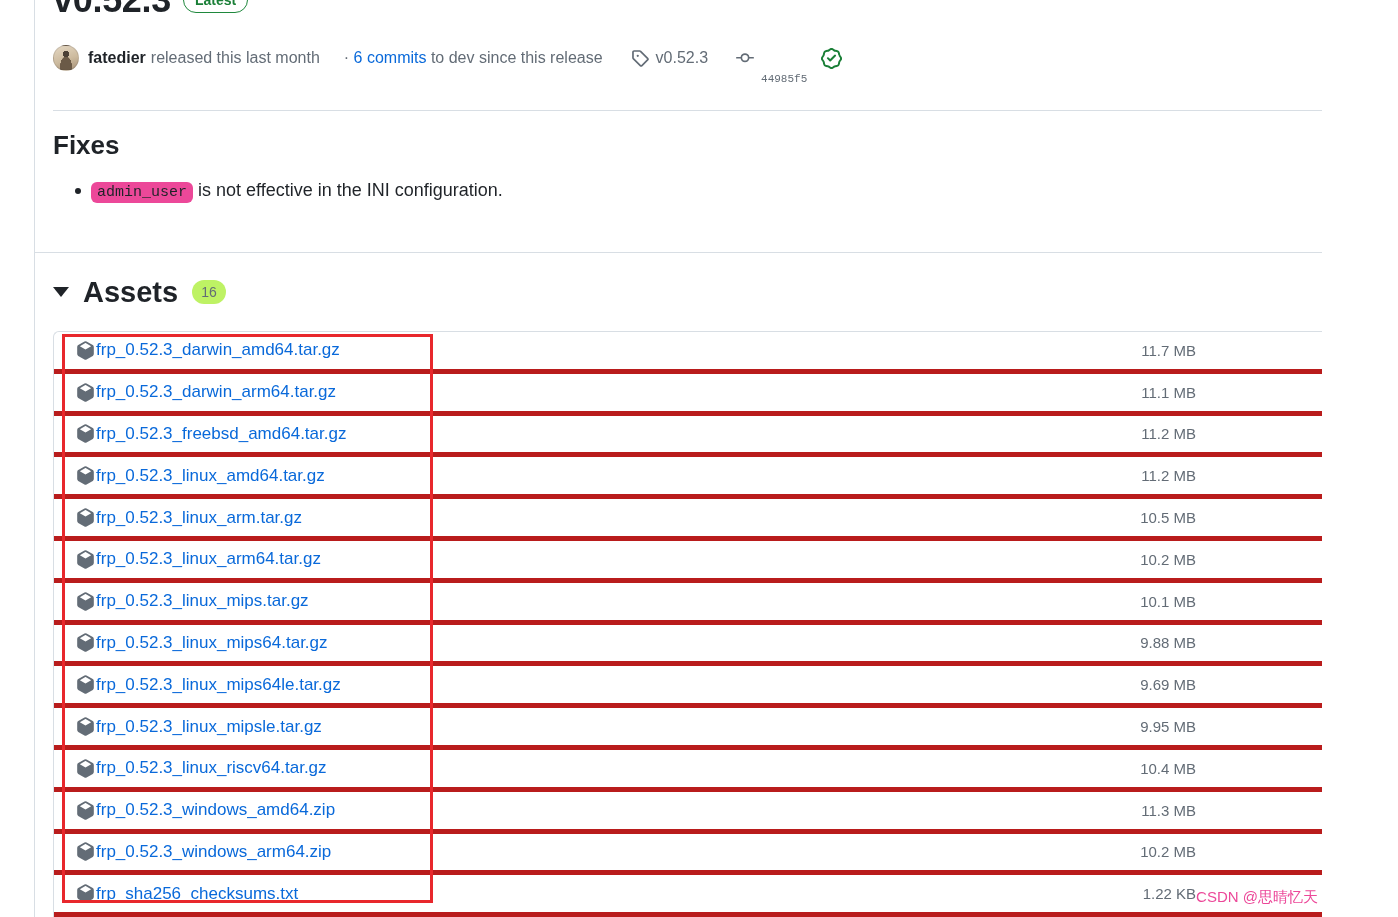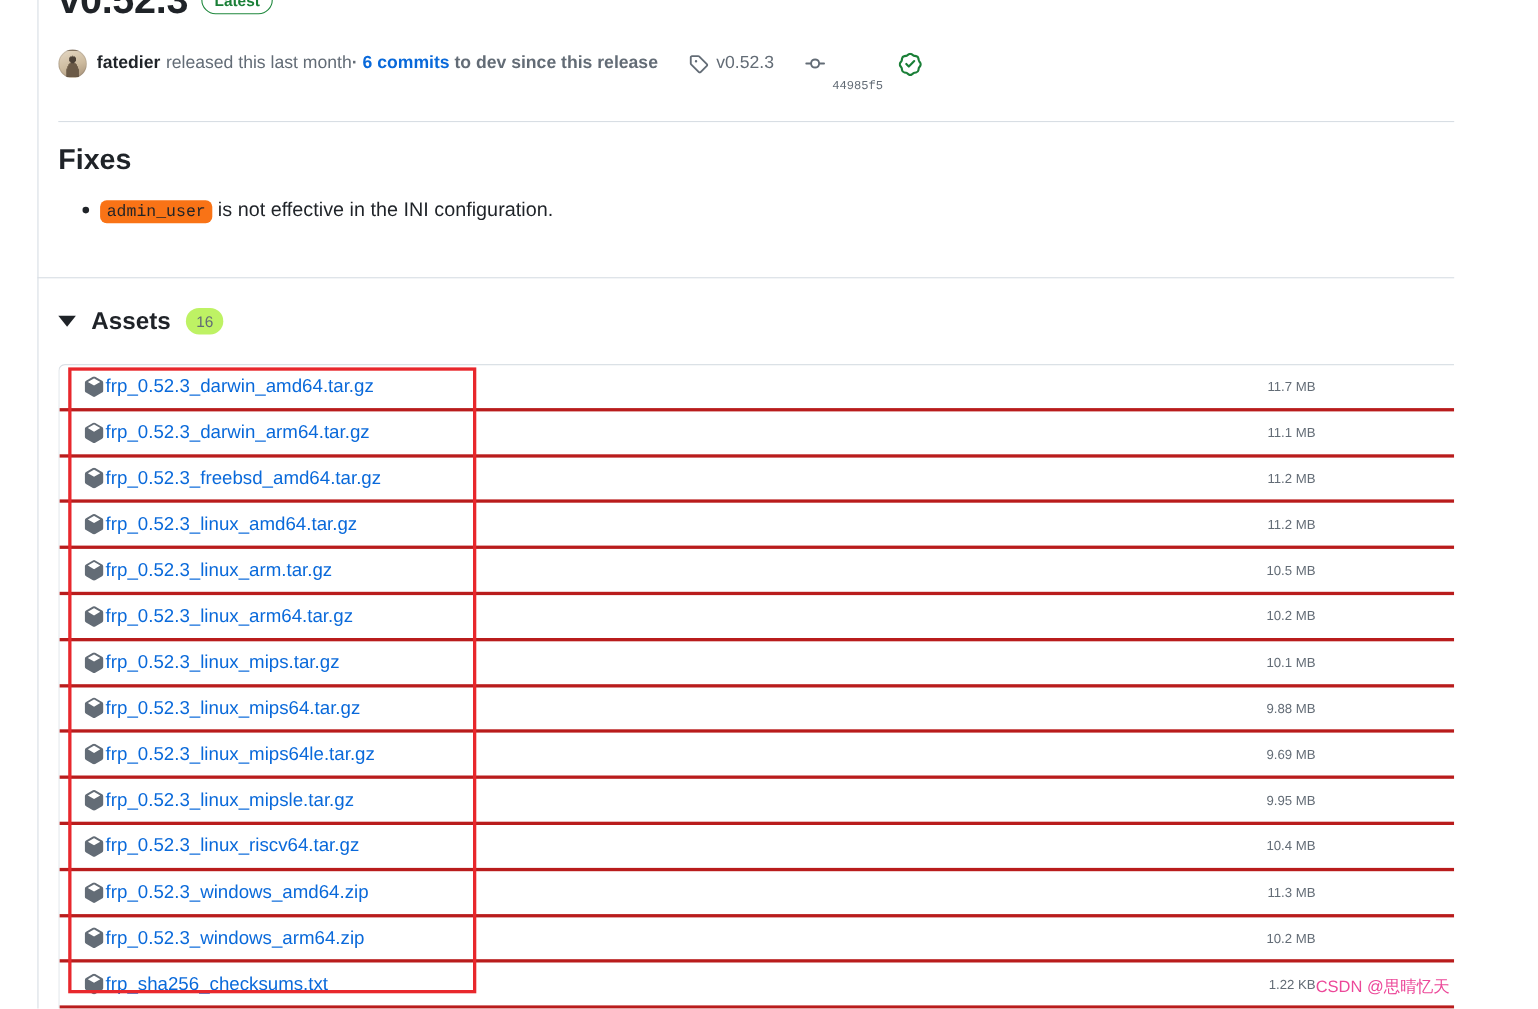--- a/index.html
+++ b/index.html
@@ -84,22 +84,22 @@
     border: 1px solid rgba(31,35,40,0.12);
   }
   .author {
     font-weight: 700;
     color: #1f2328;
     margin-right: 5px;
   }
   .released-text { color: #636c76; }
 
   .commits-part {
+    margin-left: 24px;
     color: #636c76;
-    font-weight: bold;
   }
   .commits-link {
     color: #0969da;
     text-decoration: none;
     cursor: pointer;
   }
 
   .meta-chip {
     display: inline-flex;
     align-items: center;
@@ -149,21 +149,21 @@
     left: 22px;
     top: 12px;
     width: 6px;
     height: 6px;
     border-radius: 50%;
     background: #1f2328;
   }
   code.inline {
     font-family: "Liberation Mono", monospace;
     font-size: 15px;
-    background: #f97316;
+    background: #ec4899;
     border-radius: 6px;
     padding: 2px 6px;
     color: #1f2328;
   }
 
   
   .assets-head {
     position: absolute;
     left: 53px;
     top: 276px;
@@ -172,21 +172,21 @@
     gap: 14px;
   }
   .caret {
     width: 0; height: 0;
     border-left: 8px solid transparent;
     border-right: 8px solid transparent;
     border-top: 10px solid #1f2328;
     cursor: pointer;
   }
   .assets-title {
-    font-size: 22px;
+    font-size: 29px;
     font-weight: 600;
     color: #1f2328;
     line-height: 32px;
   }
   .assets-count {
     display: inline-flex;
     align-items: center;
     justify-content: center;
     min-width: 34px;
     height: 24px;
@@ -208,21 +208,21 @@
     border-bottom: none;
     border-radius: 6px 0 0 0;
     background: #ffffff;
     overflow: hidden;
   }
   .asset-row {
     display: flex;
     align-items: center;
     height: 41.8px;
     padding: 0 0 0 22px;
-    border-bottom: 3px solid #b91c1c;
+    border-bottom: 5px solid #b91c1c;
     cursor: pointer;
   }
   .asset-name-cell {
     display: flex;
     align-items: center;
     flex: 0 0 1010px;
     gap: 0px;
     min-width: 0;
   }
   .pkg-icon { flex: 0 0 auto; display: inline-flex; align-items: center; margin-right: 1px; }
@@ -231,21 +231,21 @@
     font-size: 17px;
     text-decoration: none;
     white-space: nowrap;
     font-weight: 400;
   }
   .asset-size {
     flex: 0 0 auto;
     width: 110px;
     text-align: right;
     color: #636c76;
-    font-size: 12px;
+    font-size: 15px;
     white-space: nowrap;
   }
 
   
   .annot-rect {
     position: absolute;
     left: 62px;
     top: 334px;
     width: 371px;
     height: 569px;

